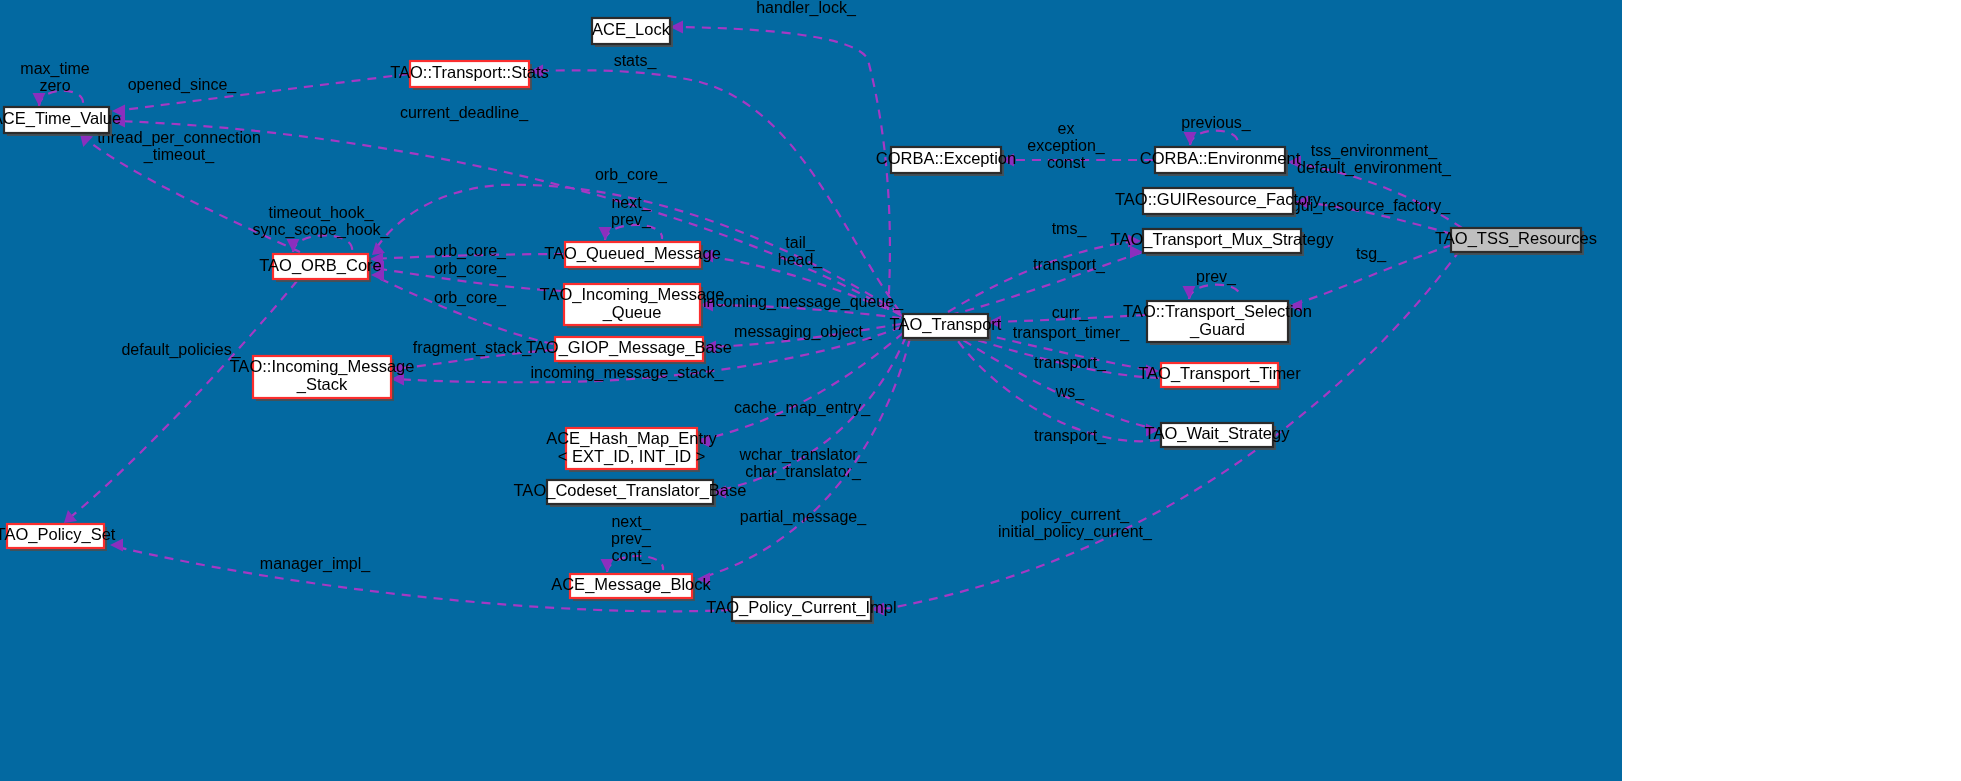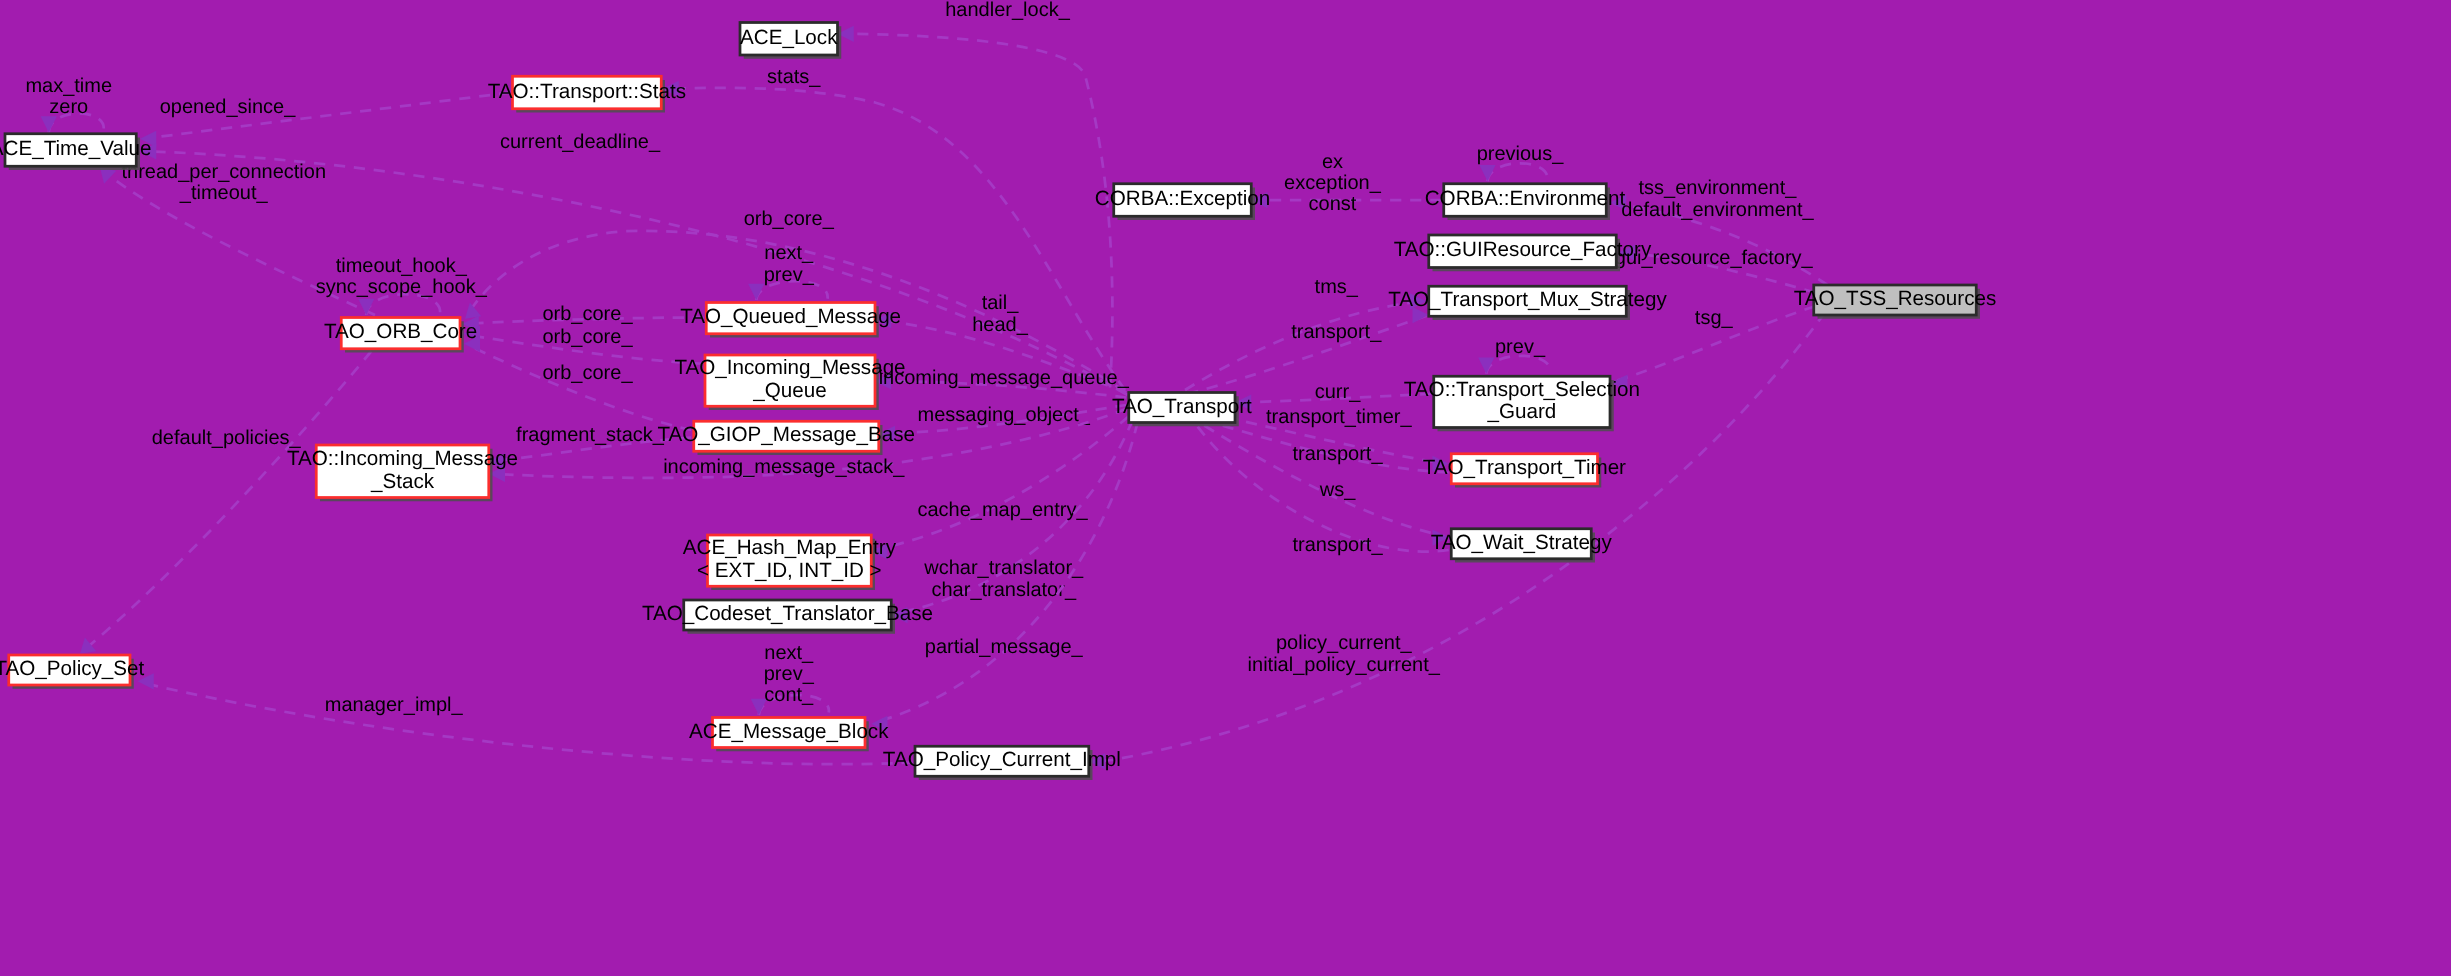--- a/index.html
+++ b/index.html
@@ -5,23 +5,23 @@
   html, body {
     margin: 0;
     padding: 0;
     background: #ffffff;
   }
   body {
     font-family: "Liberation Sans", sans-serif;
   }
   #diagram-root {
     position: relative;
-    width: 1961px;
+    width: 1622px;
     height: 781px;
-    background: #a21caf;
+    background: #0369a1;
     overflow: hidden;
   }
   svg#graph {
     position: absolute;
     left: 0;
     top: 0;
     width: 1961px;
     height: 781px;
     display: block;
   }

